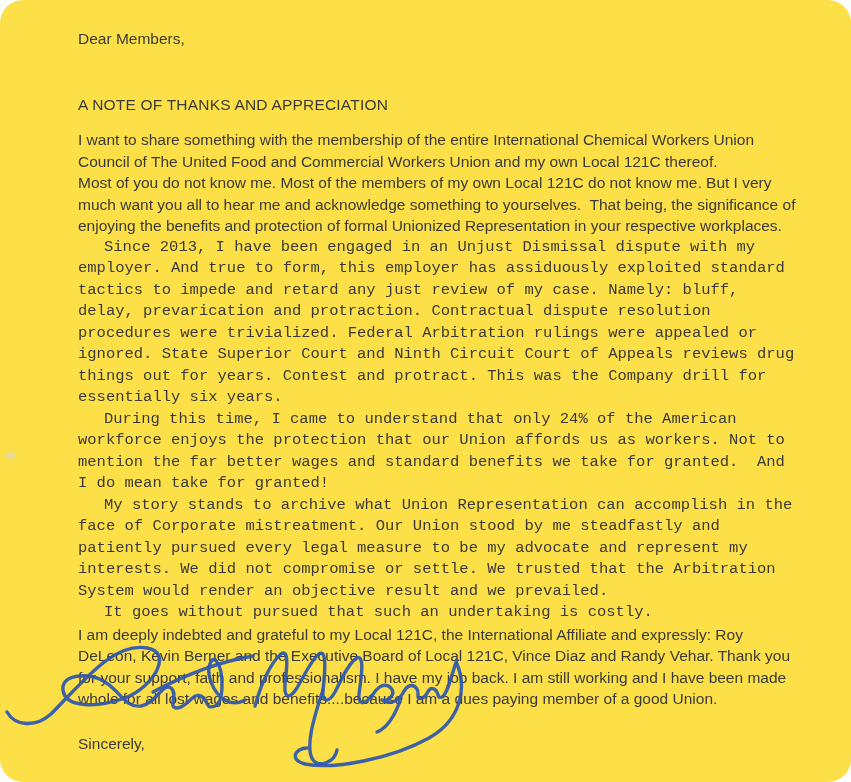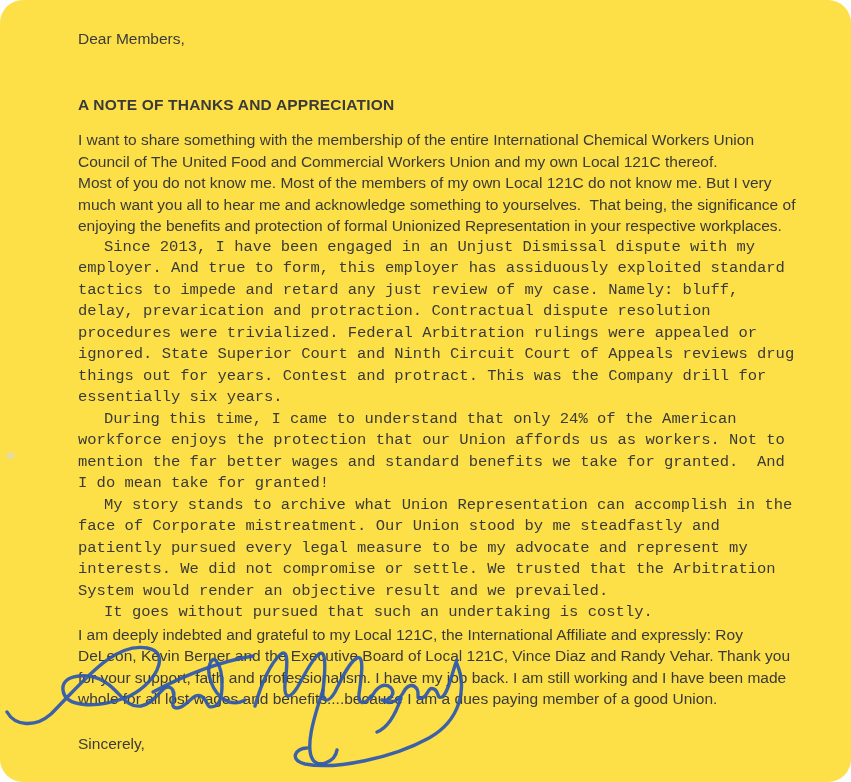--- a/index.html
+++ b/index.html
@@ -21,21 +21,21 @@
   }
   .letter {
     position: absolute;
     left: 78px;
     top: 28px;
     width: 718px;
     font-size: 15.5px;
     line-height: 21.5px;
   }
   .salutation { margin: 0; }
-  .subject { margin: 44px 0 0 0; letter-spacing: 0.2px; font-weight: bold; }
+  .subject { margin: 44px 0 0 0; letter-spacing: 0.2px; }
   .body-block { margin-top: 14px; }
   .para { margin: 0; white-space: pre-wrap; }
   .para.indent { text-indent: 26px; font-family: Liberation Mono, monospace; }
   .closing { margin: 23px 0 0 0; }
   .signer-block { margin-top: 57px; }
   .signer-line { margin: 0; line-height: 20.8px; }
   .signature-svg {
     position: absolute;
     left: 5px;
     top: 636px;

